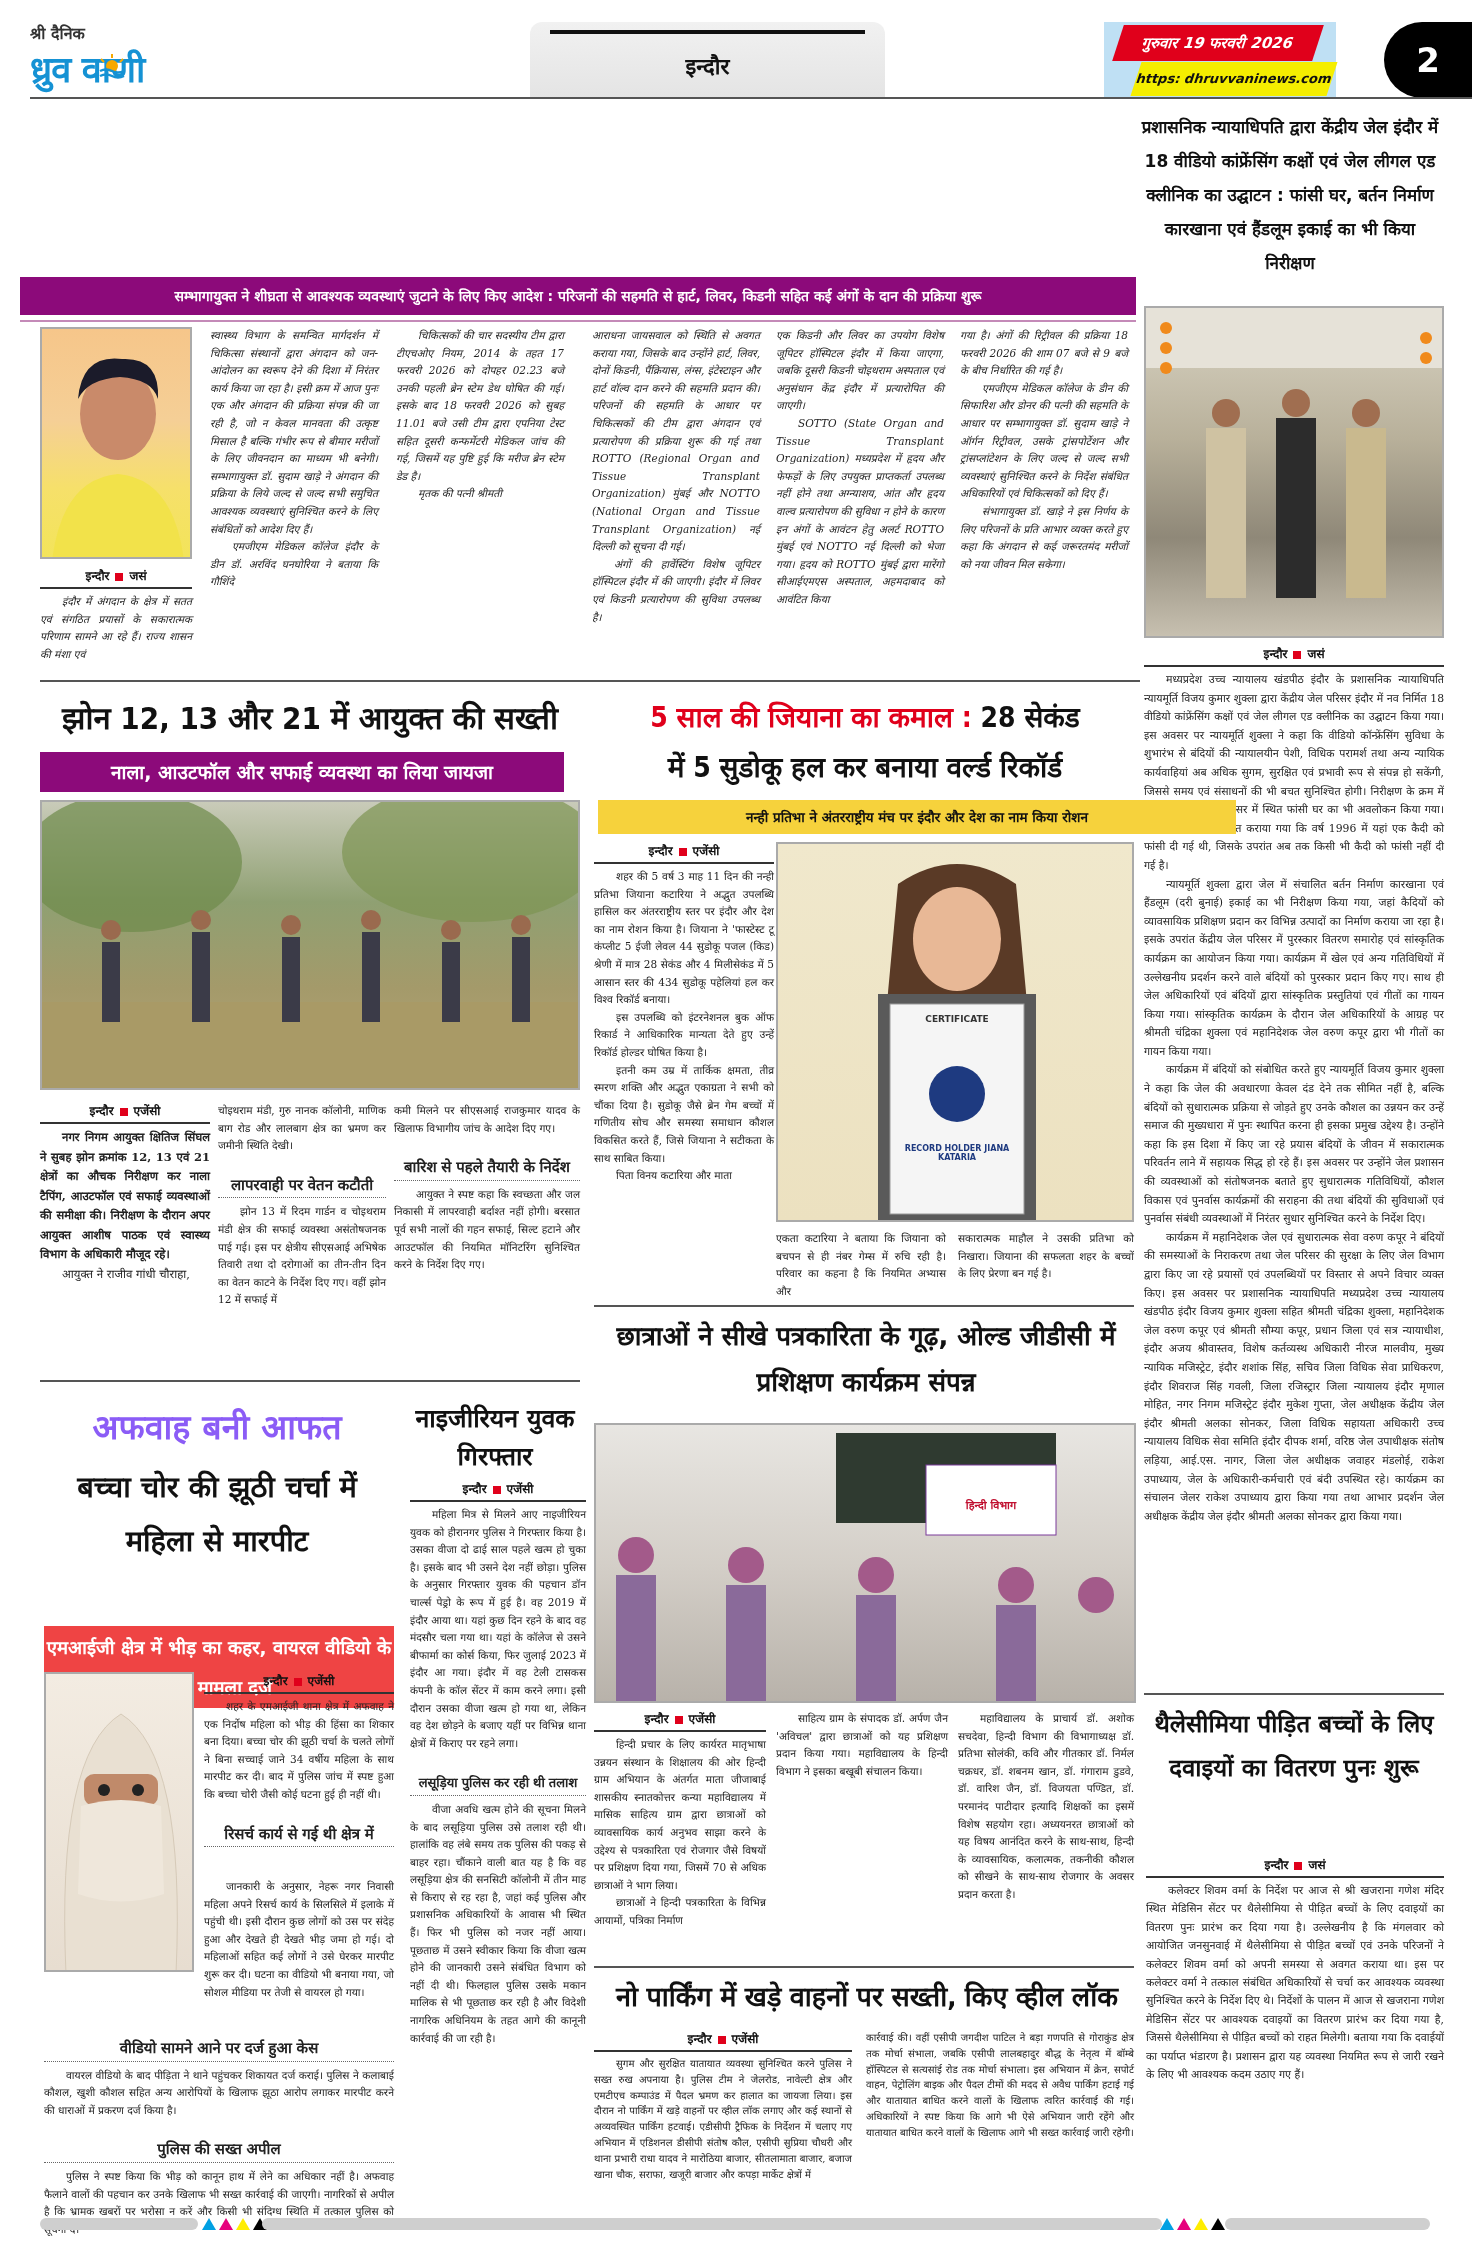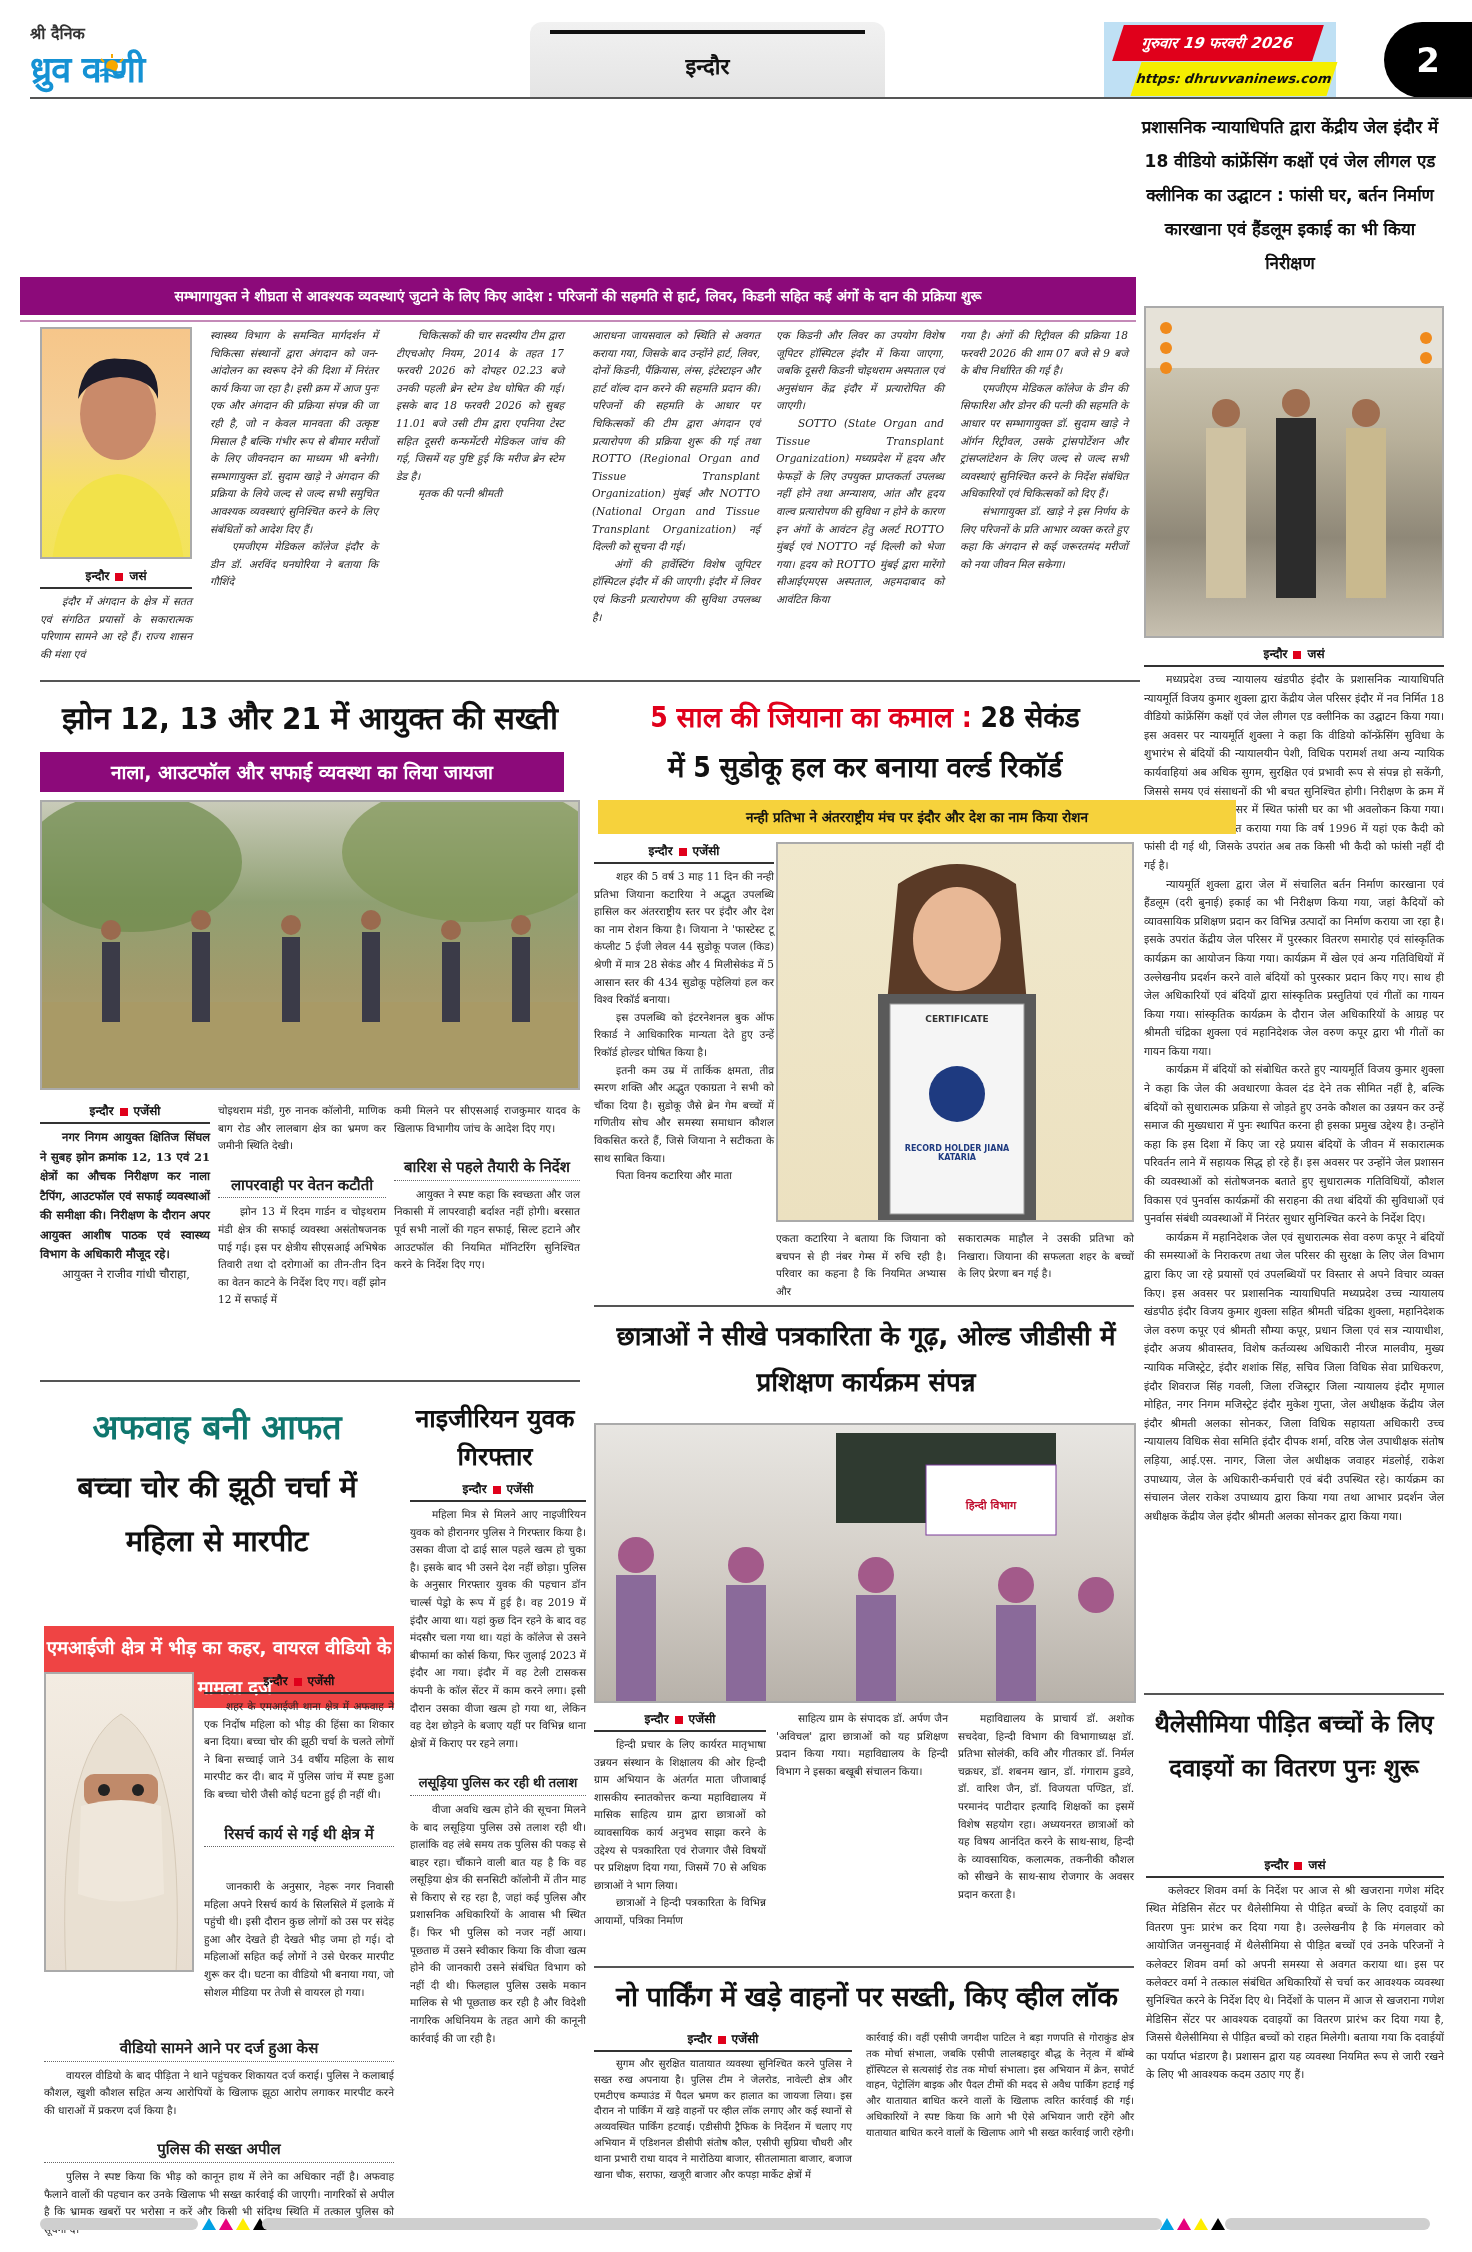--- a/index.html
+++ b/index.html
@@ -231,21 +231,21 @@
     </div>
 </div>
 <div class="abs body-text" style="left:776px;top:1710px;width:172px;">
     <p>साहित्य ग्राम के संपादक डॉ. अर्पण जैन 'अविचल' द्वारा छात्राओं को यह प्रशिक्षण प्रदान किया गया। महाविद्यालय के हिन्दी विभाग ने इसका बखूबी संचालन किया।</p>
   </div>
 <div class="abs body-text" style="left:958px;top:1710px;width:176px;">
     <p>महाविद्यालय के प्राचार्य डॉ. अशोक सचदेवा, हिन्दी विभाग की विभागाध्यक्ष डॉ. प्रतिभा सोलंकी, कवि और गीतकार डॉ. निर्मल चक्रधर, डॉ. शबनम खान, डॉ. गंगाराम डुडवे, डॉ. वारिश जैन, डॉ. विजयता पण्डित, डॉ. परमानंद पाटीदार इत्यादि शिक्षकों का इसमें विशेष सहयोग रहा। अध्ययनरत छात्राओं को यह विषय आनंदित करने के साथ-साथ, हिन्दी के व्यावसायिक, कलात्मक, तकनीकी कौशल को सीखने के साथ-साथ रोजगार के अवसर प्रदान करता है।</p>
   </div>
 <div class="hr" style="left:594px;top:1966px;width:540px;"></div>
 
-<div class="abs" style="left:40px;top:1402px;width:354px;text-align:center;color:#0f766e;font-weight:bold;font-size:34px;line-height:50px;">अफवाह बनी आफत</div>
+<div class="abs" style="left:40px;top:1402px;width:354px;text-align:center;color:#8b5cf6;font-weight:bold;font-size:34px;line-height:50px;">अफवाह बनी आफत</div>
 <div class="abs" style="left:40px;top:1460px;width:354px;text-align:center;font-weight:bold;font-size:29px;line-height:54px;">बच्चा चोर की झूठी चर्चा में महिला से मारपीट</div>
 <div class="abs bar-band" style="left:44px;top:1585px;width:350px;height:82px;line-height:40px;padding-top:2px;background:#ef4444;font-size:18.5px;margin-top:41px;">एमआईजी क्षेत्र में भीड़ का कहर, वायरल वीडियो के बाद मामला दर्ज</div>
 <div class="photo" style="left:44px;top:1672px;width:150px;height:300px;background:linear-gradient(#f3ece2,#e7ddd0);">
   <svg width="150" height="300" viewBox="0 0 150 300">
     <path d="M20 300 Q10 80 75 40 Q140 80 130 300Z" fill="#e9e0d2" stroke="#d6cab8"></path>
     <rect x="38" y="100" width="74" height="32" rx="10" fill="#c08a6a"></rect>
     <circle cx="58" cy="116" r="6" fill="#222"></circle>
       <circle cx="92" cy="116" r="6" fill="#222"></circle>
     <path d="M35 132 Q75 120 115 132 L118 220 Q75 235 32 220Z" fill="#efe7db"></path>
   </svg>

